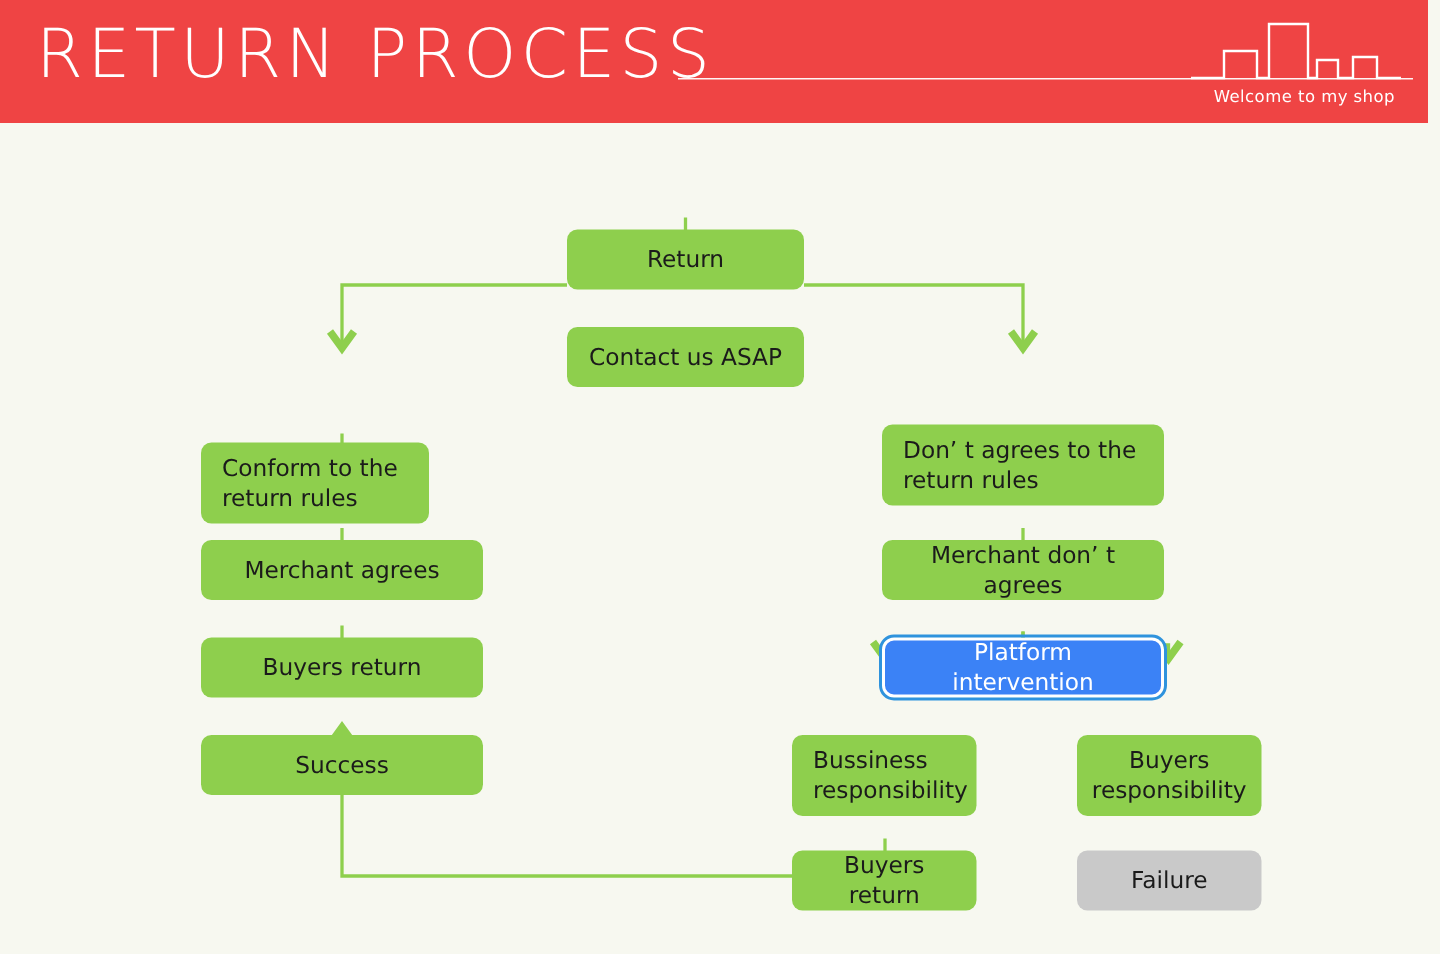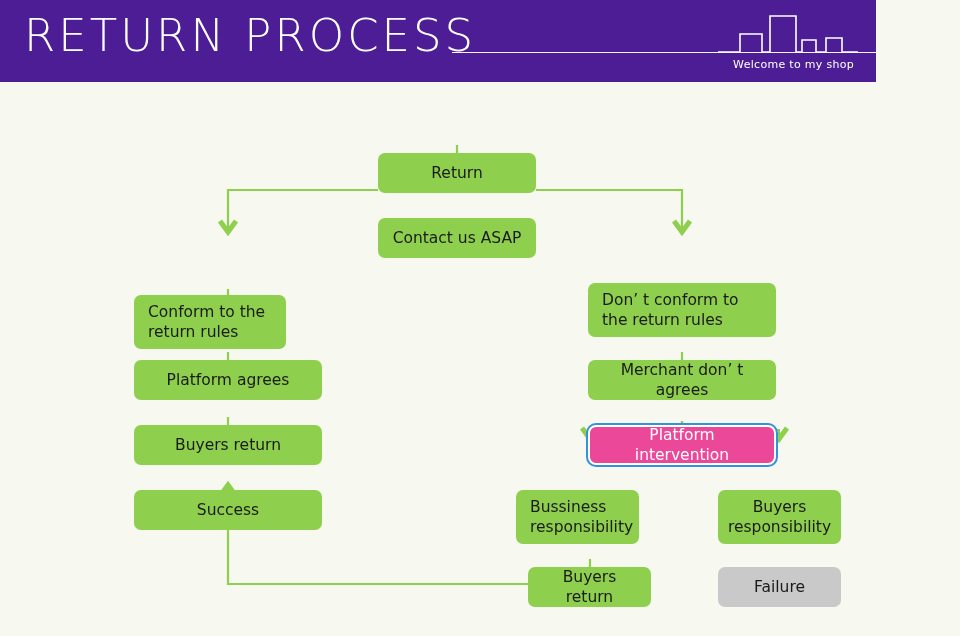--- a/index.html
+++ b/index.html
@@ -12,23 +12,23 @@
     background: #f7f8f0;
     font-family: "Liberation Sans", sans-serif;
     overflow: hidden;
     position: relative;
   }
 
   
   #header {
     position: absolute;
     left: 0; top: 0;
-    width: 876px;
+    width: 952px;
     height: 82px;
-    background: #4c1d95;
+    background: #ef4444;
     overflow: hidden;
     text-align: center;
   }
   #header-title {
     position: absolute;
     left: 24px;
     top: 6px;
     font-size: 45px;
     font-weight: 300;
     letter-spacing: 3px;
@@ -89,21 +89,21 @@
     display: flex;
     align-items: center;
     padding: 0 14px;
     font-family: "DejaVu Sans", sans-serif;
     margin-top: 48px;
   }
   .node.center { justify-content: center; text-align: center; }
   .node.left   { justify-content: flex-start; text-align: left; }
   .node.gray   { background: #c9c9c9; }
   .node.blue {
-    background: #ec4899;
+    background: #3b82f6;
     color: #ffffff;
     border: 2px solid #ffffff;
     outline: 2px solid #2f93dd;
     border-radius: 8px;
   }
 </style>
 </head>
 <body>
 
 <div id="header">
@@ -163,33 +163,33 @@
       <path d="M220,414 L228,403 L236,414" stroke-width="5"></path>
     </g>
   </svg>
 
   <div class="node center" style="left:378px; top:23px;  width:158px; height:40px;">Return</div>
 
   <div class="node center" style="left:378px; top:88px;  width:158px; height:40px;text-align:right;">Contact us ASAP</div>
 
   <div class="node left" style="left:134px; top:165px; width:152px; height:54px;">Conform to the return rules</div>
 
-  <div class="node center" style="left:134px; top:230px; width:188px; height:40px;">Platform agrees</div>
+  <div class="node center" style="left:134px; top:230px; width:188px; height:40px;">Merchant agrees</div>
 
   <div class="node center" style="left:134px; top:295px; width:188px; height:40px;">Buyers return</div>
 
   <div class="node center" style="left:134px; top:360px; width:188px; height:40px;">Success</div>
 
-  <div class="node left" style="left:588px; top:153px; width:188px; height:54px;">Don’ t conform to the return rules</div>
+  <div class="node left" style="left:588px; top:153px; width:188px; height:54px;">Don’ t agrees to the return rules</div>
 
   <div class="node center" style="left:588px; top:230px; width:188px; height:40px;">Merchant don’ t agrees</div>
 
   <div class="node center blue" style="left:588px; top:295px; width:188px; height:40px;">Platform intervention</div>
 
-  <div class="node left" style="left:516px; top:360px; width:123px; height:54px;">Bussiness responsibility</div>
+  <div class="node left" style="left:528px; top:360px; width:123px; height:54px;">Bussiness responsibility</div>
 
   <div class="node center" style="left:718px; top:360px; width:123px; height:54px;">Buyers responsibility</div>
 
   <div class="node center" style="left:528px; top:437px; width:123px; height:40px;">Buyers return</div>
 
   <div class="node center gray" style="left:718px; top:437px; width:123px; height:40px;text-align:right;">Failure</div>
 
 </div>
 
 </body></html>

